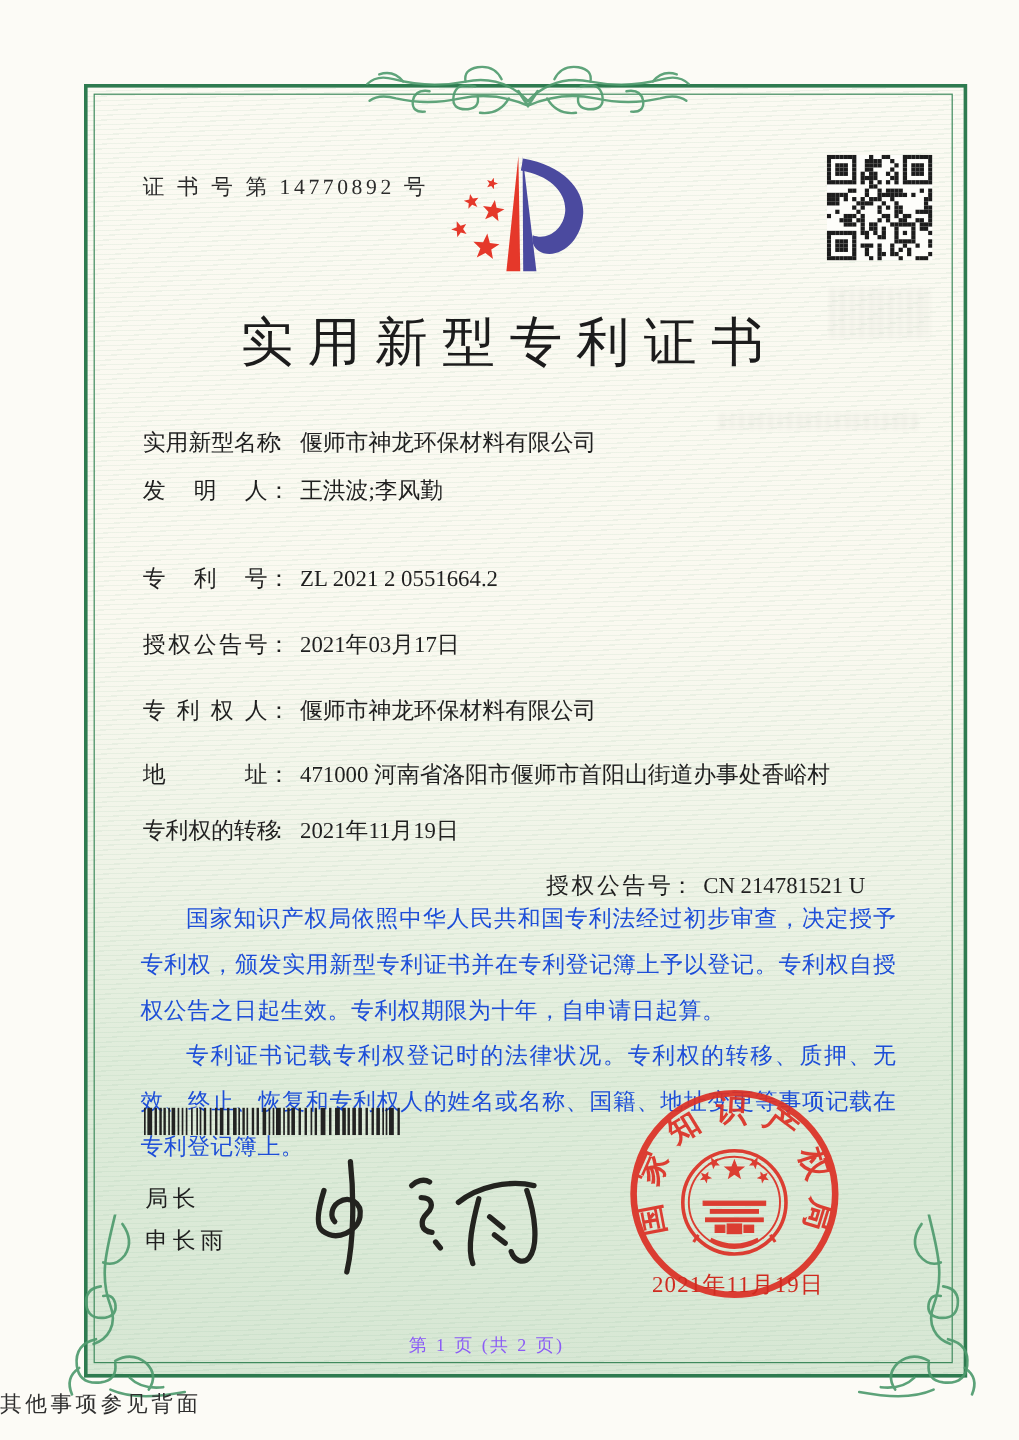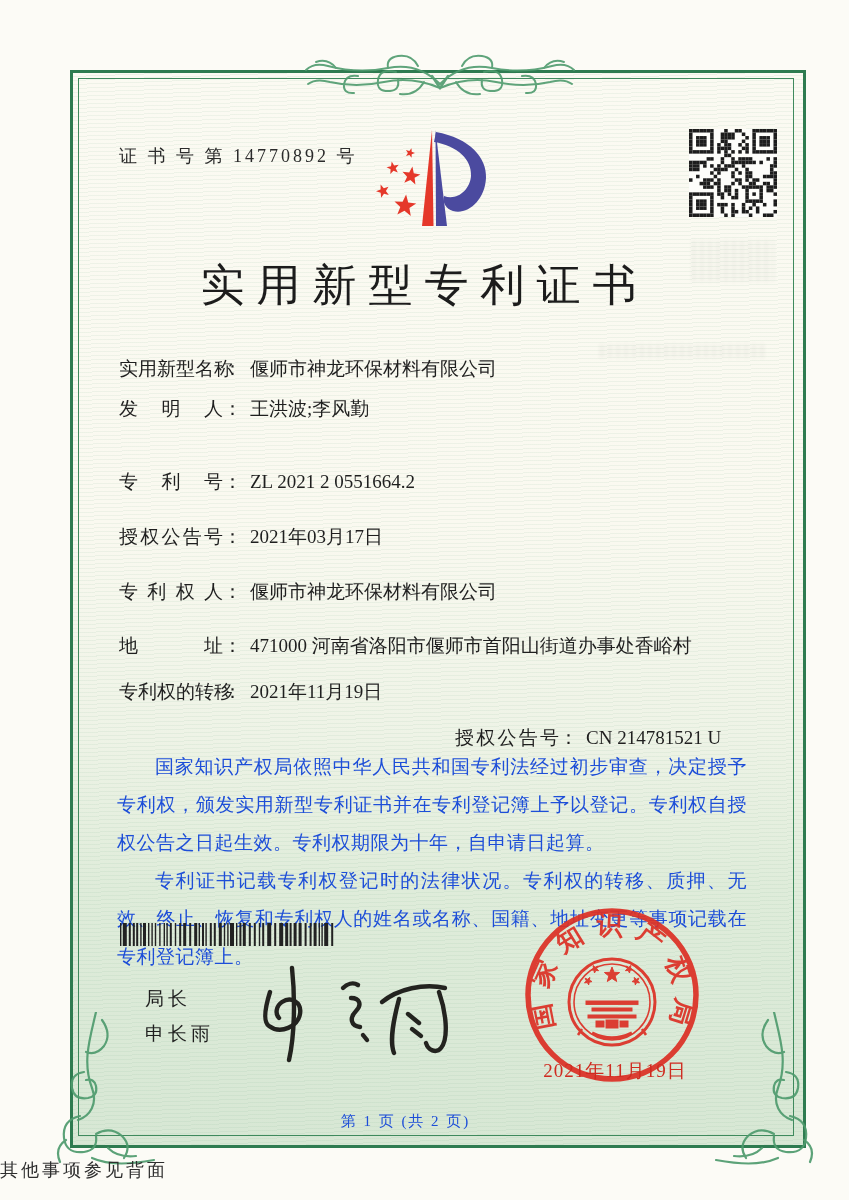--- a/index.html
+++ b/index.html
@@ -15,22 +15,22 @@
   .border-inner{position:absolute;left:78px;top:78px;width:714px;height:1056px;border:1px solid #3f8a5d;}
   .cert-no{position:absolute;left:119px;top:144px;font-size:18px;letter-spacing:3px;color:#2b2b2b;}
   .title{position:absolute;left:0;top:256px;width:849px;text-align:center;font-size:44px;font-weight:normal;letter-spacing:12px;color:#1c1c1c;}
   .rows{position:absolute;left:119px;top:0;width:640px;}
   .row{position:absolute;left:0;font-size:19px;color:#1f1f1f;white-space:nowrap;}
   .flabel{display:inline-block;width:104px;text-align:justify;text-align-last:justify;vertical-align:bottom;}
   .colon{margin-right:8px;}
   .grant2{position:absolute;left:336px;top:0;margin-top:46px;}
   .body-text{position:absolute;left:117px;top:748px;width:630px;font-size:19px;line-height:38px;color:#1d4ed8;text-align:justify;}
   .body-text p{margin:0;text-indent:2em;letter-spacing:.5px;}
-  .officer{position:absolute;left:121px;font-size:19px;color:#1f1f1f;letter-spacing:4px;margin-left:24px;}
-  .footer-page{position:absolute;left:0;top:1112px;width:811px;text-align:center;font-size:15px;color:#1d4ed8;letter-spacing:2px;}
+  .officer{position:absolute;left:121px;font-size:19px;color:#1f1f1f;letter-spacing:4px;}
+  .footer-page{position:absolute;left:0;top:1112px;width:811px;text-align:center;font-size:15px;color:#8b5cf6;letter-spacing:2px;}
   .back-note{position:absolute;left:0;top:1158px;width:849px;font-size:18px;letter-spacing:3px;color:#2e2e2e;}
   .seal-date{position:absolute;left:520px;top:1058px;width:190px;text-align:center;font-size:19px;color:#cf2b20;letter-spacing:1px;}
   svg{position:absolute;display:block;}
   .bleed{position:absolute;opacity:.055;filter:blur(2px);background:repeating-linear-gradient(90deg,#333 0 4px,transparent 4px 8px);}
 </style>
 </head>
 <body>
 
 <div class="page">
 

